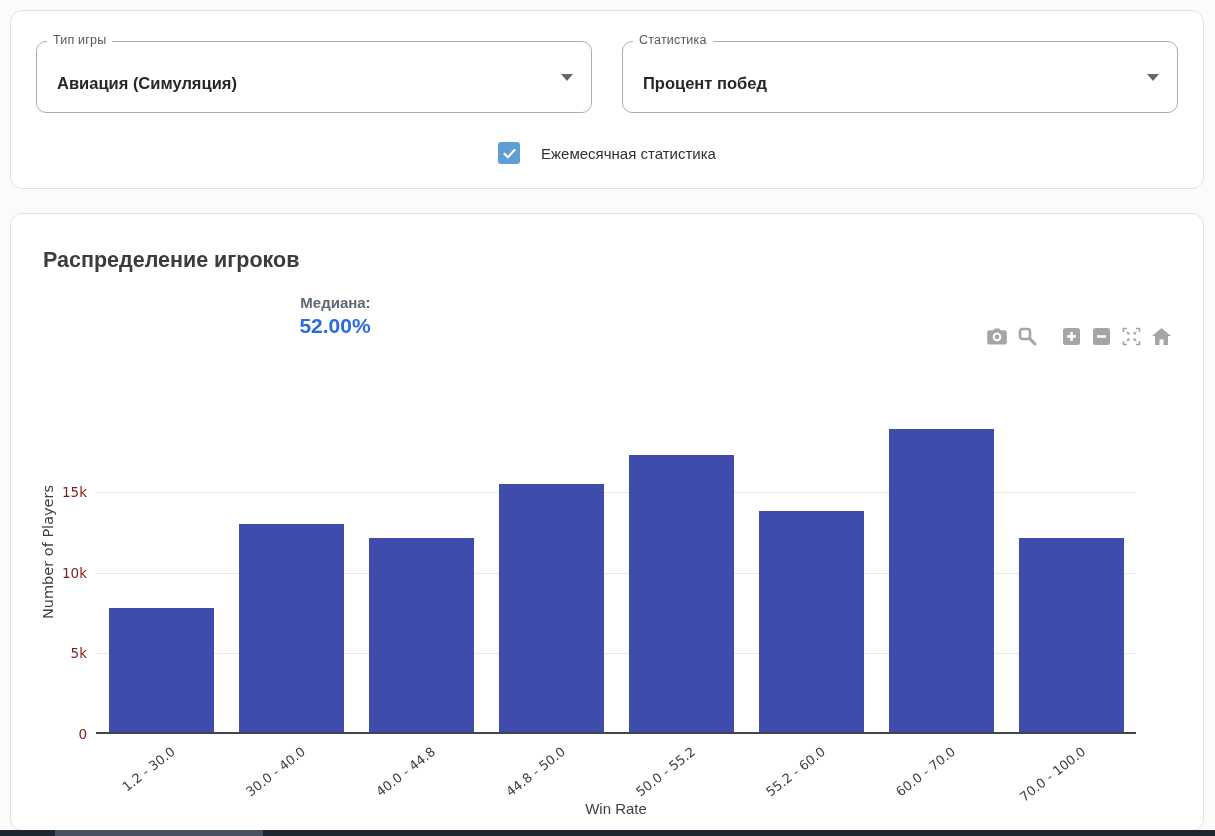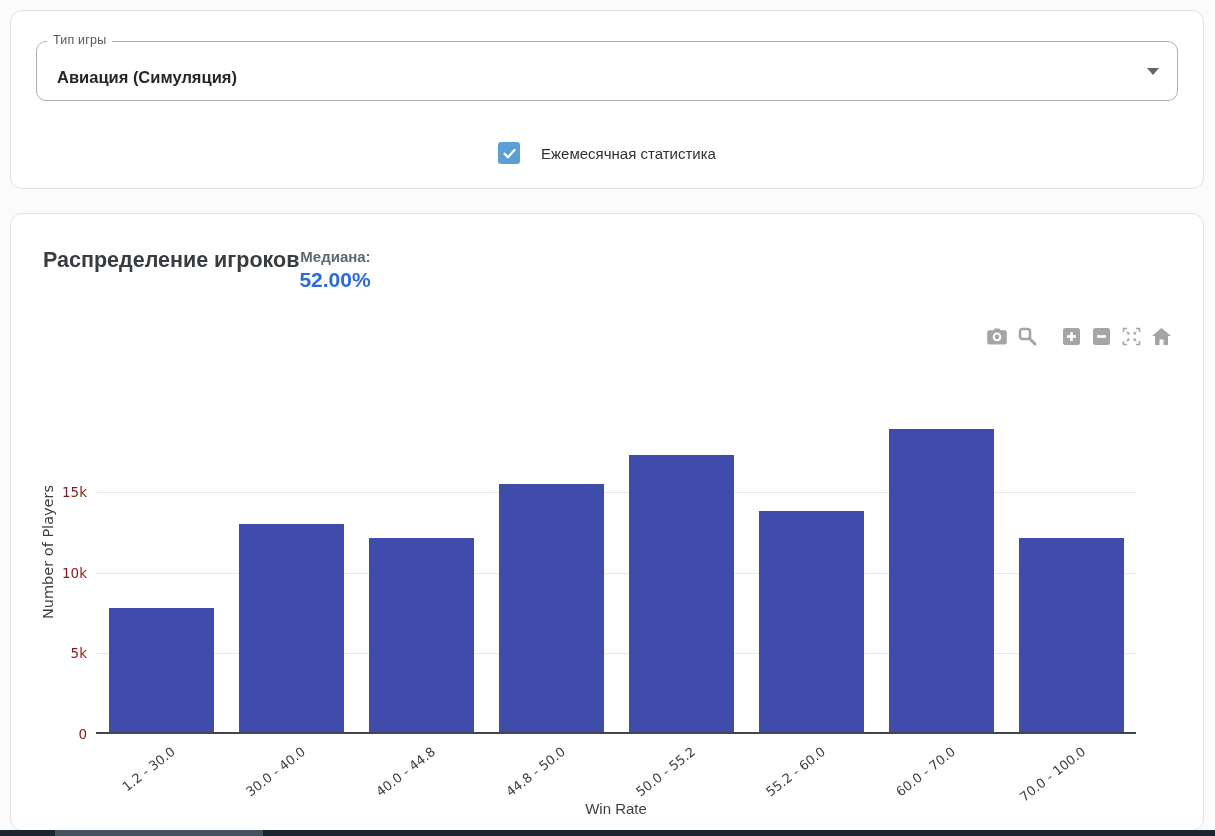--- a/index.html
+++ b/index.html
@@ -5,34 +5,34 @@
   * { margin:0; padding:0; box-sizing:border-box; }
   html,body { width:1215px; height:836px; background:#fbfbfb; font-family:"Liberation Sans", sans-serif; overflow:hidden; }
   .stage { position:relative; width:1215px; height:836px; }
 
   .card { position:absolute; background:#fff; border:1px solid #e2e2e2; border-radius:12px; }
   .card-filters { left:10px; top:10px; width:1194px; height:179px; }
   .card-chart   { left:10px; top:213px; width:1194px; height:618px; }
 
   
   .selects-row { position:absolute; top:30px; left:25px; right:25px; display:flex; gap:30px; }
-  .mui-select { position:relative; flex:1; height:60px; border:1px solid #aaafb4; border-radius:10px; background:#fff; display:flex; align-items:center; padding:12px 44px 0 20px; cursor:pointer; }
+  .mui-select { position:relative; flex:1; height:72px; border:1px solid #aaafb4; border-radius:10px; background:#fff; display:flex; align-items:center; padding:12px 44px 0 20px; cursor:pointer; }
   .mui-label { position:absolute; top:-9px; left:10px; background:#fff; padding:0 6px; font-size:12.5px; color:#55585c; letter-spacing:.2px; }
   .mui-value { font-size:16.5px; font-weight:600; color:#24272b; }
   .mui-arrow { position:absolute; right:18px; top:50%; margin-top:-3px; width:0; height:0; border-left:6px solid transparent; border-right:6px solid transparent; border-top:7px solid #63676b; }
 
   
   .checkbox-row { position:absolute; top:131px; left:0; right:0; display:flex; justify-content:center; align-items:center; gap:21px; }
   .checkbox-box { width:22px; height:22px; border-radius:3px; background:#5e9ed6; display:flex; align-items:center; justify-content:center; cursor:pointer; }
   .checkbox-label { font-size:15px; color:#2e3134; cursor:pointer; }
 
   
   .chart-header { position:absolute; top:34px; left:32px; right:30px; display:flex; justify-content:flex-start; align-items:flex-start; }
   .chart-title { font-size:21.5px; font-weight:700; color:#3a3d40; }
-  .median-block { text-align:right; }
+  .median-block { text-align:right;margin-top:46px; }
   .median-label { font-size:15px; font-weight:600; color:#5d6770; }
   .median-value { font-size:21px; font-weight:700; color:#2b6bdd; margin-top:3px; }
 
   
   .modebar { position:absolute; top:112px; right:32px; display:flex; align-items:center; gap:10px; }
   .modebar .mb-icon { width:20px; height:20px; display:flex; align-items:center; justify-content:center; cursor:pointer; }
   .modebar .mb-icon svg { display:block; }
   .mb-gap { width:4px; }
 
   
@@ -55,20 +55,25 @@
 
   <div class="card card-filters">
     <div class="selects-row">
 
       <div class="mui-select">
         <span class="mui-label">Тип игры</span>
         <span class="mui-value">Авиация (Симуляция)</span>
         <span class="mui-arrow"></span>
       </div>
 
+      <div class="mui-select">
+        <span class="mui-label">Статистика</span>
+        <span class="mui-value">Процент побед</span>
+        <span class="mui-arrow"></span>
+      </div>
 
     </div>
 
     <div class="checkbox-row">
       <span class="checkbox-box">
         <svg width="15" height="15" viewBox="0 0 24 24">
             <path d="M4 12.5 L9.5 18 L20 6.5" stroke="#ffffff" stroke-width="3.6" fill="none" stroke-linecap="round" stroke-linejoin="round"></path>
           </svg>
       </span>
       <span class="checkbox-label">Ежемесячная статистика</span>

